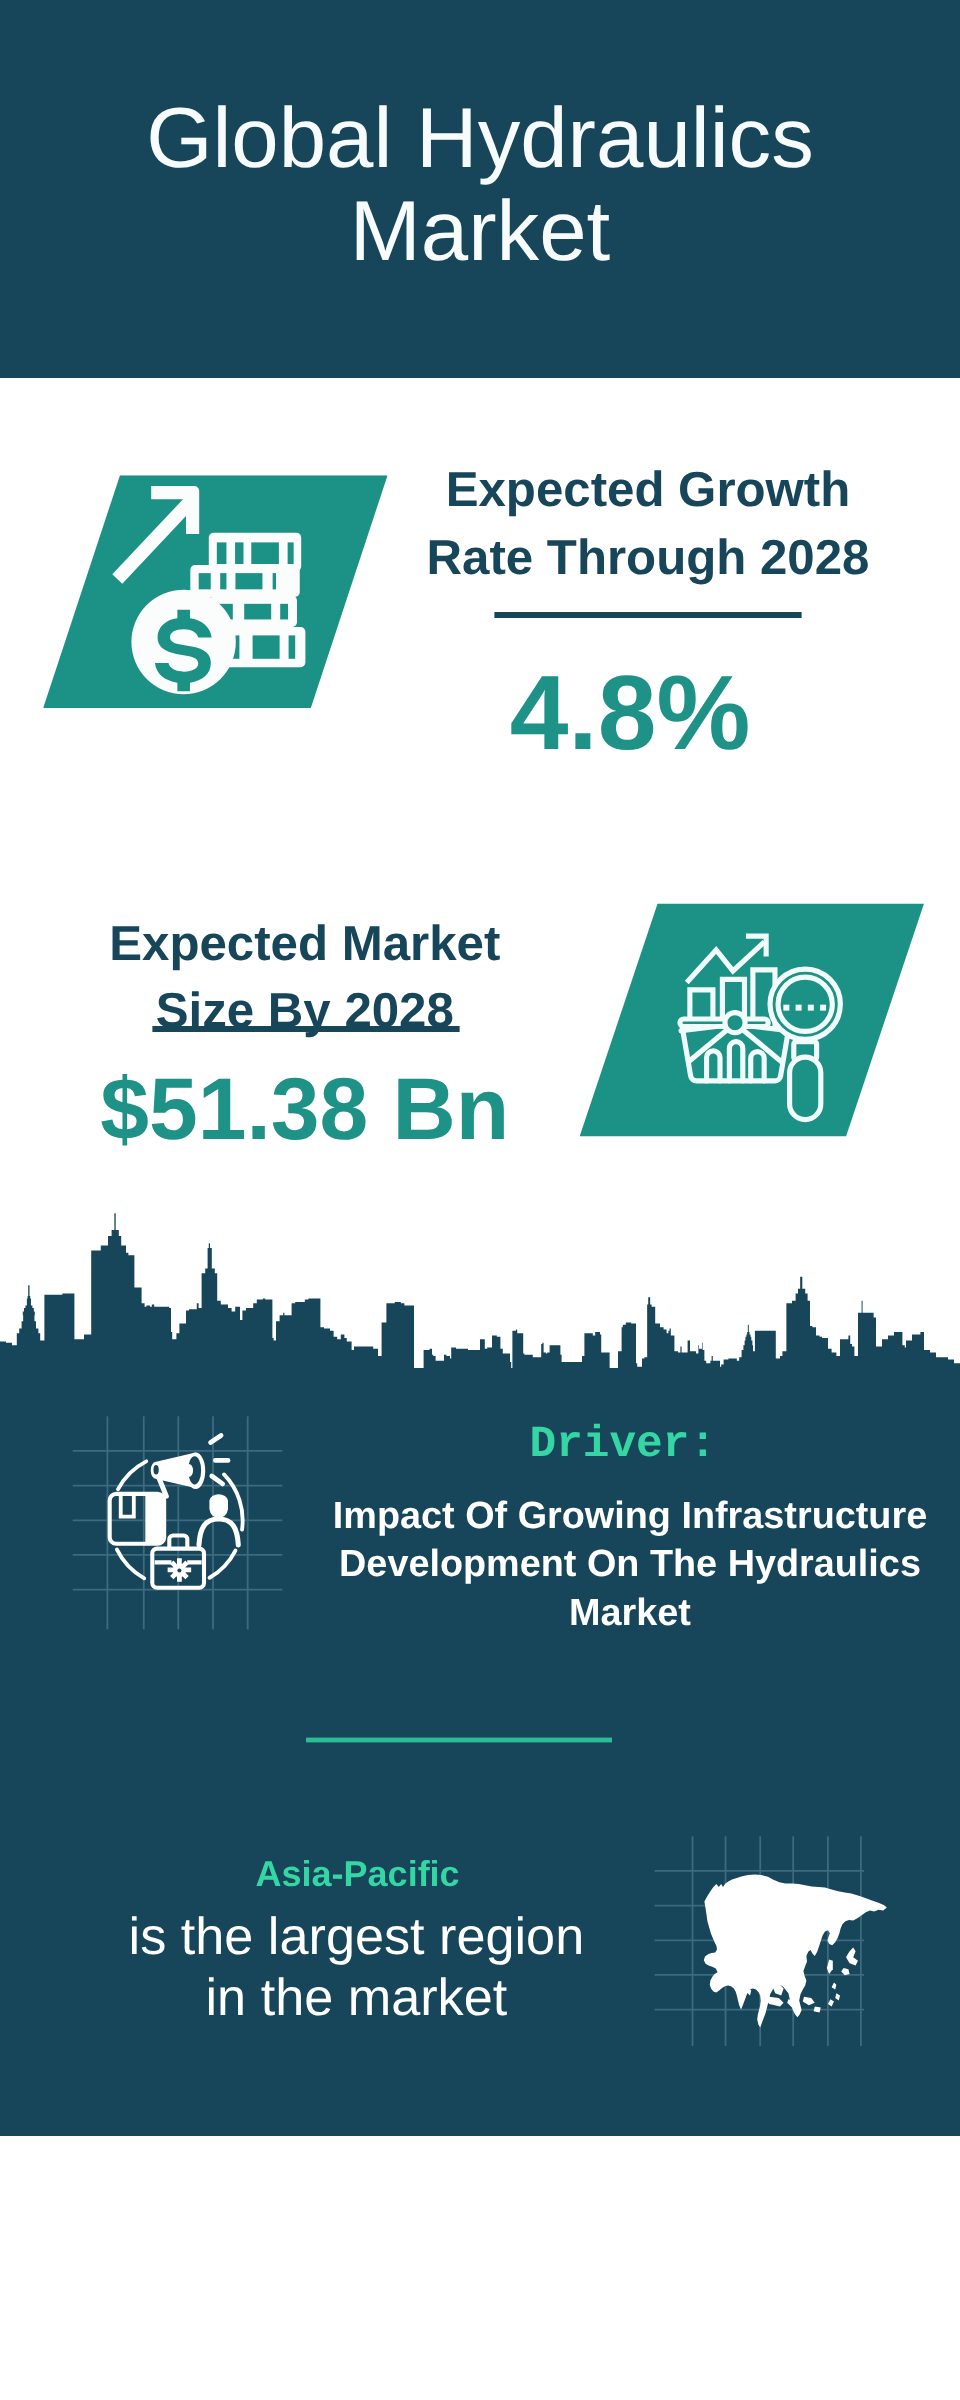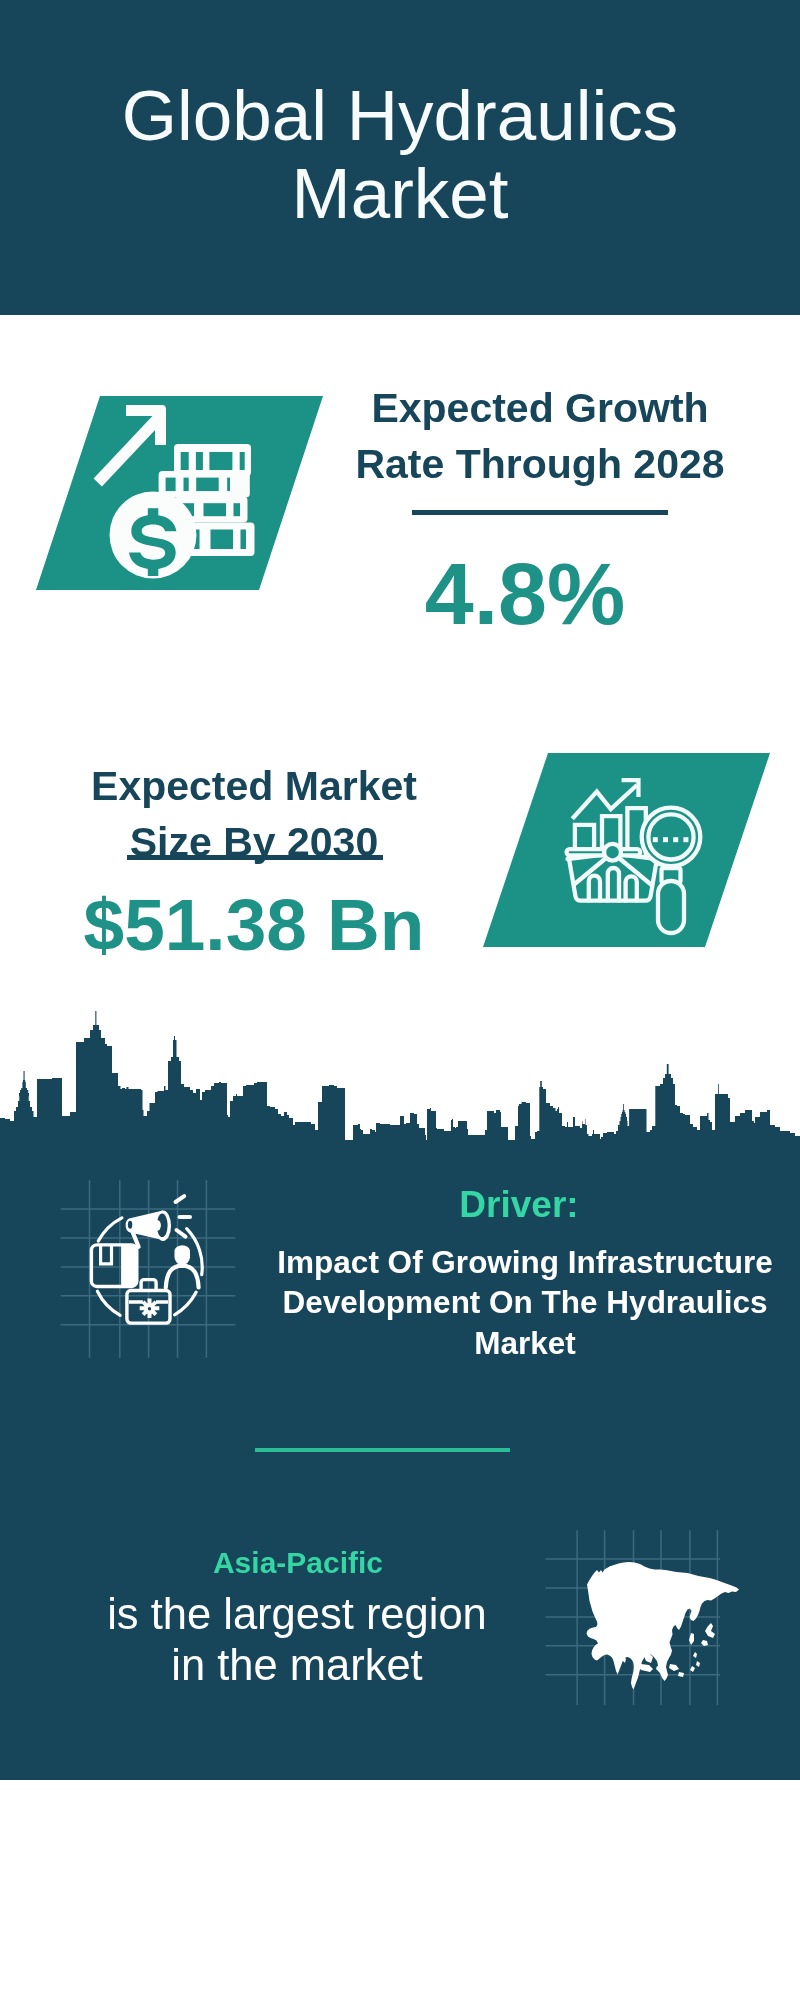--- a/index.html
+++ b/index.html
@@ -13,21 +13,21 @@
   .header-title span{display:block;}
   .stat-head{position:absolute;color:#17455a;font-weight:bold;font-size:41px;line-height:56px;text-align:center;white-space:nowrap;}
   .stat-head span{display:block;}
   .rule{position:absolute;height:5px;background:#17455a;}
   .stat-val{position:absolute;color:#1f9287;font-weight:bold;text-align:center;white-space:nowrap;}
 
   
   .darkbody{position:absolute;left:0;top:1140px;width:800px;height:640px;background:#17455a;}
   .skyline{position:absolute;left:0;top:1000px;width:800px;height:160px;display:block;}
 
-  .driver-label{position:absolute;color:#34d6a4;font-weight:bold;font-size:37px;text-align:center;line-height:37px;}
+  .driver-label{position:absolute;color:#34d6a4;font-weight:bold;font-size:37px;text-align:center;line-height:37px;font-family:Liberation Mono, monospace;}
   .driver-text{position:absolute;color:#ffffff;font-weight:bold;font-size:31.5px;line-height:40.3px;text-align:center;white-space:nowrap;}
   .driver-text span{display:block;}
   .mid-rule{position:absolute;height:4px;background:#2bbd93;}
 
   .region-name{position:absolute;color:#34d6a4;font-weight:bold;font-size:30px;text-align:center;line-height:42px;}
   .region-text{position:absolute;color:#ffffff;font-size:43.5px;line-height:50.75px;text-align:center;white-space:nowrap;}
   .region-text span{display:block;}
 </style>
 </head>
 <body>
@@ -89,21 +89,21 @@
       <span>Expected Growth</span>
       <span>Rate Through 2028</span>
     </div>
     <div class="rule" style="left:412px;top:510px;width:256px;"></div>
     <div class="stat-val" style="left:325px;top:550px;width:400px;font-size:88px;line-height:88px;">4.8%</div>
   </div>
 
   <div class="stat-block">
     <div class="stat-head" style="left:54px;top:726px;width:400px;margin-top:32px;">
       <span>Expected Market</span>
-      <span>Size By 2030</span>
+      <span>Size By 2028</span>
     </div>
     <div class="rule" style="left:127px;top:855px;width:256px;"></div>
     <div class="stat-val" style="left:54px;top:888px;width:400px;font-size:73px;line-height:73px;">$51.38 Bn</div>
     <svg class="para-icon" style="position:absolute;left:483px;top:753px;" width="287" height="194" viewBox="0 0 287 194">
       <polygon points="65,0 287,0 222,194 0,194" fill="#1c9186"></polygon>
       <g fill="none" stroke="#f0fbfa" stroke-width="4.3" stroke-linecap="butt" stroke-linejoin="miter">
 
         <polyline points="91.9,103 91.9,71.9 111.1,71.9 111.1,103"></polyline>
         <polyline points="119,103 119,63.1 137.4,63.1 137.4,103"></polyline>
         <polyline points="144.4,103 144.4,55.2 162.8,55.2 162.8,103"></polyline>

